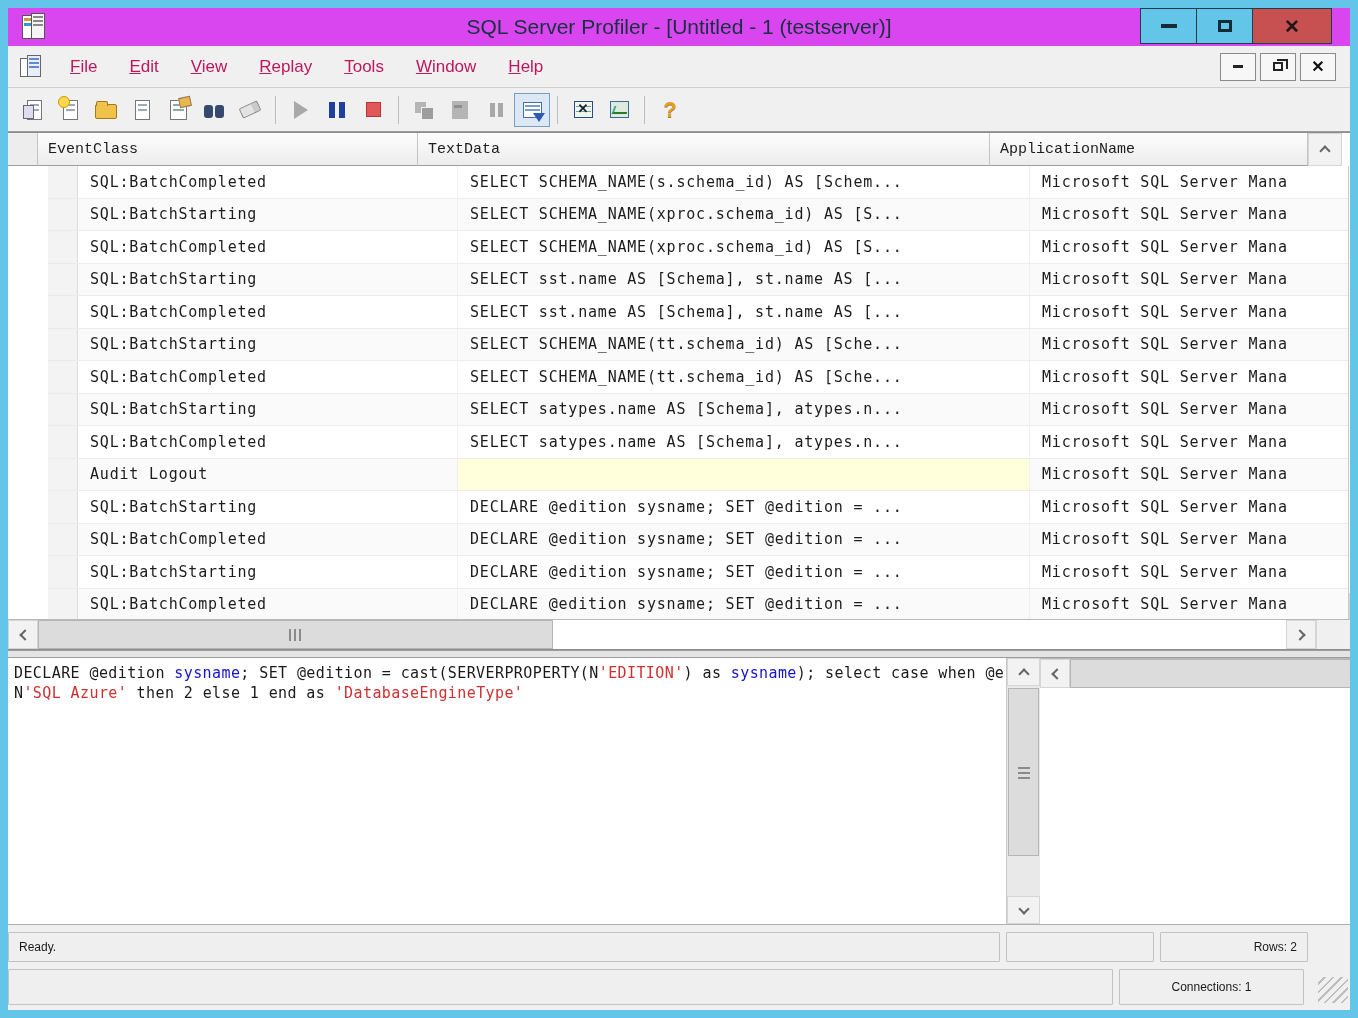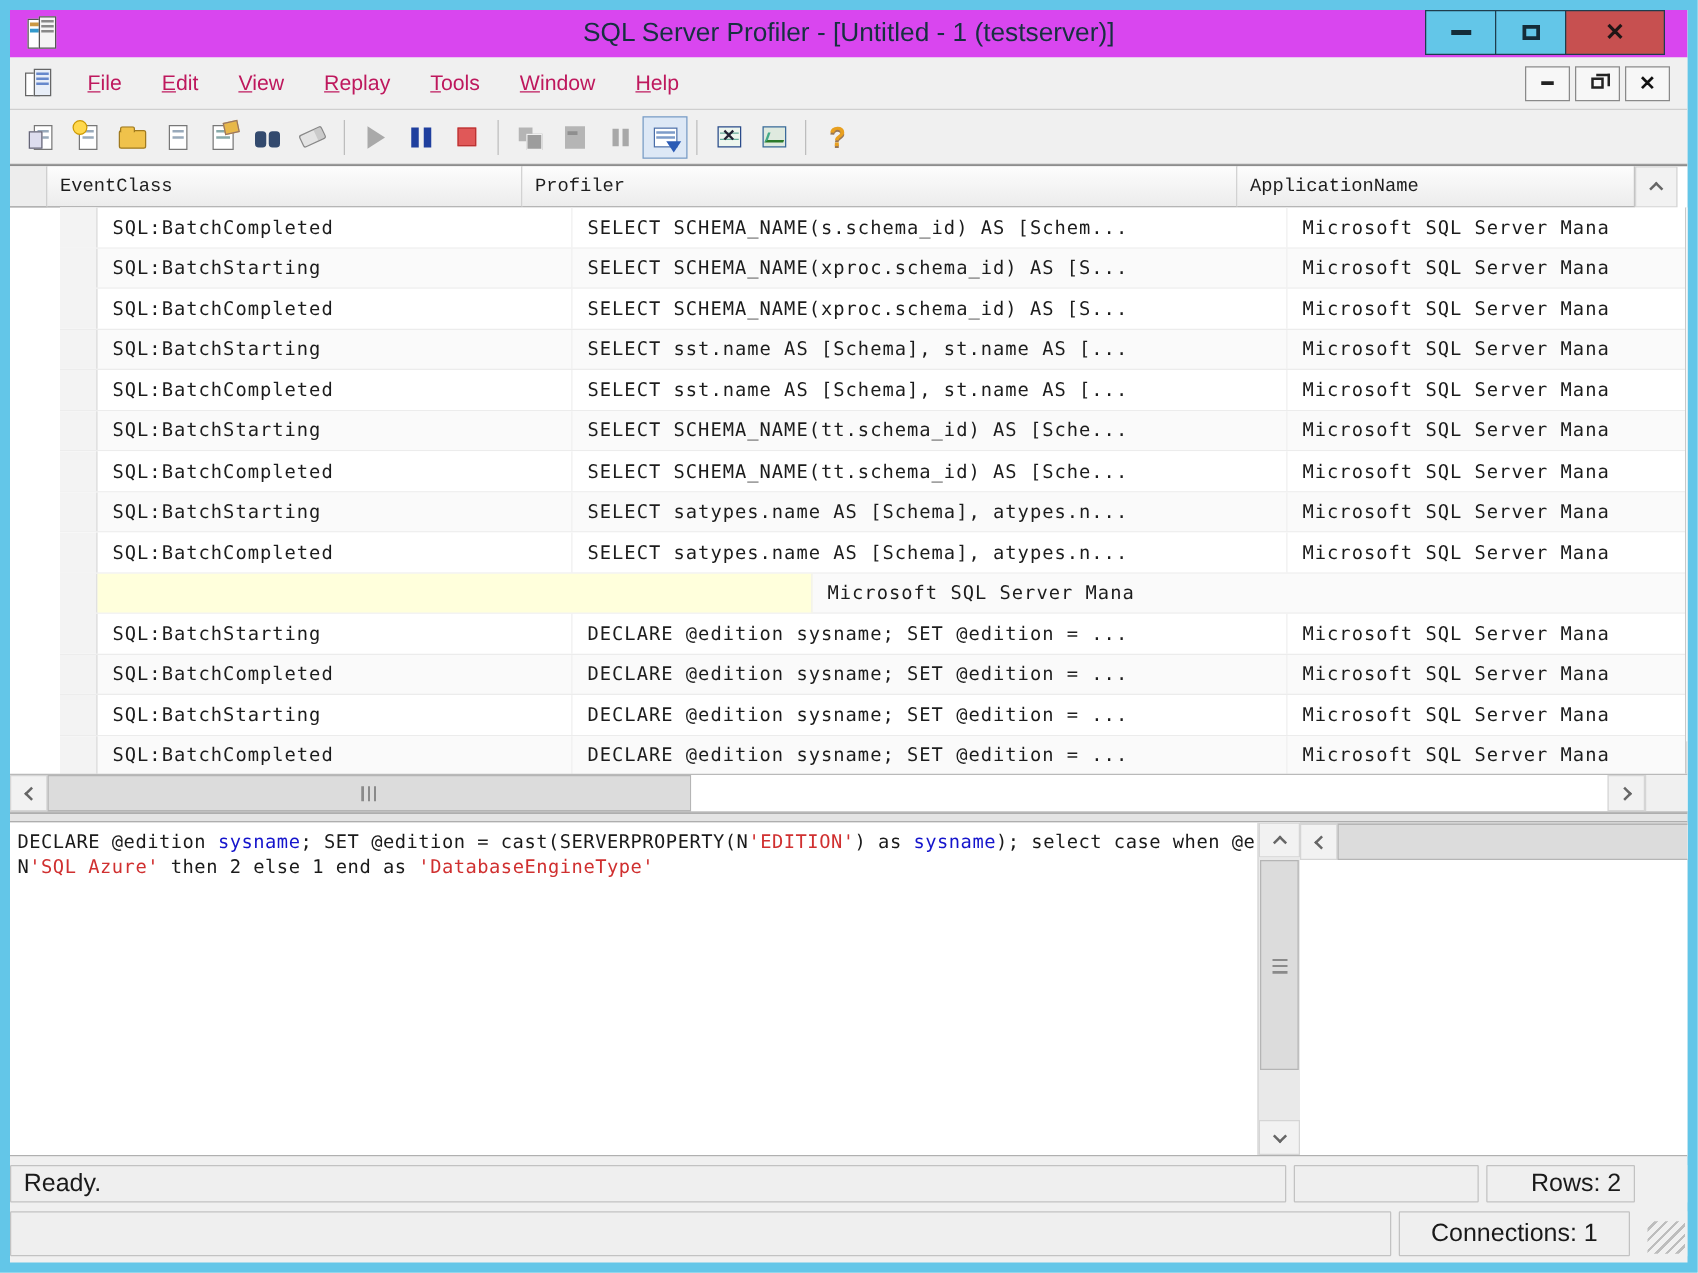--- a/index.html
+++ b/index.html
@@ -116,21 +116,21 @@
 
   
   .splitter { height:8px; background:#e4e4e4; border-top:1px solid #9c9c9c; border-bottom:1px solid #9c9c9c; }
   .detail-wrap { height:267px; background:#fff; border-bottom:1px solid #b0b0b0; display:flex; flex-direction:row; }
   .detail-main { flex:1; display:flex; }
   .detail-text { flex:1; padding:5px 2px 0 6px; font-family:"DejaVu Sans Mono","Liberation Mono",monospace; font-size:15px; letter-spacing:0.4px; line-height:20px; white-space:pre; overflow:hidden; }
   .seg-k { color:#1a1a1a; } .seg-b { color:#1414cc; } .seg-r { color:#d03030; }
 
   
   .statusbar { height:30px; margin-top:7px; background:#f0f0f0; display:flex; align-items:stretch; padding-right:42px; }
-  .panel { border:1px solid #c2c2c2; border-radius:1px; background:#efefef; display:flex; align-items:center; font-size:20px; color:#1a1a1a; padding:0 10px; margin-right:6px; }
+  .panel { border:1px solid #c2c2c2; border-radius:1px; background:#efefef; display:flex; align-items:center; font-size:12px; color:#1a1a1a; padding:0 10px; margin-right:6px; }
   .panel.grow1 { flex:1; }
   .statusbar2 { height:36px; margin-top:7px; background:#f0f0f0; display:flex; align-items:stretch; position:relative; }
   .statusbar2 .panel.fill { flex:1; max-width:1105px; }
   .statusbar2 .conn { width:185px; justify-content:center; }
   .resize-grip { position:absolute; right:2px; bottom:2px; width:30px; height:26px; background:repeating-linear-gradient(135deg,transparent 0 4px,#bdbdbd 4px 6px); }
 </style>
 </head>
 <body>
 
 <div class="window">
@@ -271,21 +271,21 @@
       <div class="tbtn">
         <span class="i-help">?</span>
       </div>
     </div>
 
   <div class="grid-wrap">
     <div class="grid-table">
       <div class="grid-head">
         <div class="hcell sel"></div>
         <div class="hcell c1">EventClass</div>
-        <div class="hcell c2">Profiler</div>
+        <div class="hcell c2">TextData</div>
         <div class="hcell c3">ApplicationName</div>
         <div class="hcell vsb-top" style="background:#f2f2f2;border:1px solid #d5d5d5;display:flex;align-items:center;justify-content:center;">
             <span class="chev up"></span>
           </div>
       </div>
       <div class="grid-body">
         <div class="rows-col" id="grid-rows">
             <div class="grow">
               <div class="gcell sel"></div>
               <div class="gcell c1">SQL:BatchCompleted</div>
@@ -335,20 +335,21 @@
               <div class="gcell c3">Microsoft SQL Server Mana</div>
             </div>
             <div class="grow">
               <div class="gcell sel"></div>
               <div class="gcell c1">SQL:BatchCompleted</div>
               <div class="gcell c2">SELECT satypes.name AS [Schema], atypes.n...</div>
               <div class="gcell c3">Microsoft SQL Server Mana</div>
             </div>
             <div class="grow">
               <div class="gcell sel"></div>
+              <div class="gcell c1">Audit Logout</div>
               <div class="gcell c2 hl"></div>
               <div class="gcell c3">Microsoft SQL Server Mana</div>
             </div>
             <div class="grow">
               <div class="gcell sel"></div>
               <div class="gcell c1">SQL:BatchStarting</div>
               <div class="gcell c2">DECLARE @edition sysname; SET @edition = ...</div>
               <div class="gcell c3">Microsoft SQL Server Mana</div>
             </div>
             <div class="grow">
@@ -427,21 +428,21 @@
         </div>
       <div class="sb-corner"></div>
     </div>
   </div>
 
   <div class="statusbar">
     <div class="panel grow1">
         <span>Ready.</span>
       </div>
     <div class="panel" style="width:148px;"></div>
-    <div class="panel" style="width:119px; justify-content:flex-end; margin-right:0;text-align:right;">
+    <div class="panel" style="width:148px; justify-content:flex-end; margin-right:0;text-align:right;">
         <span>Rows: 2</span>
       </div>
   </div>
 
   <div class="statusbar2">
     <div class="panel fill"></div>
     <div class="panel conn">
         <span>Connections: 1</span>
       </div>
     <div class="resize-grip"></div>

